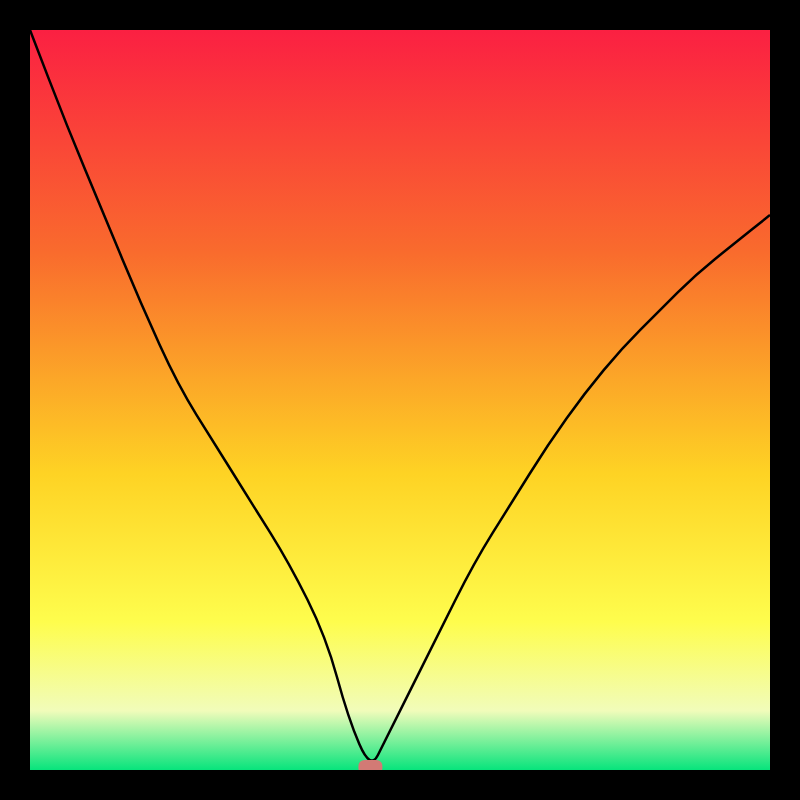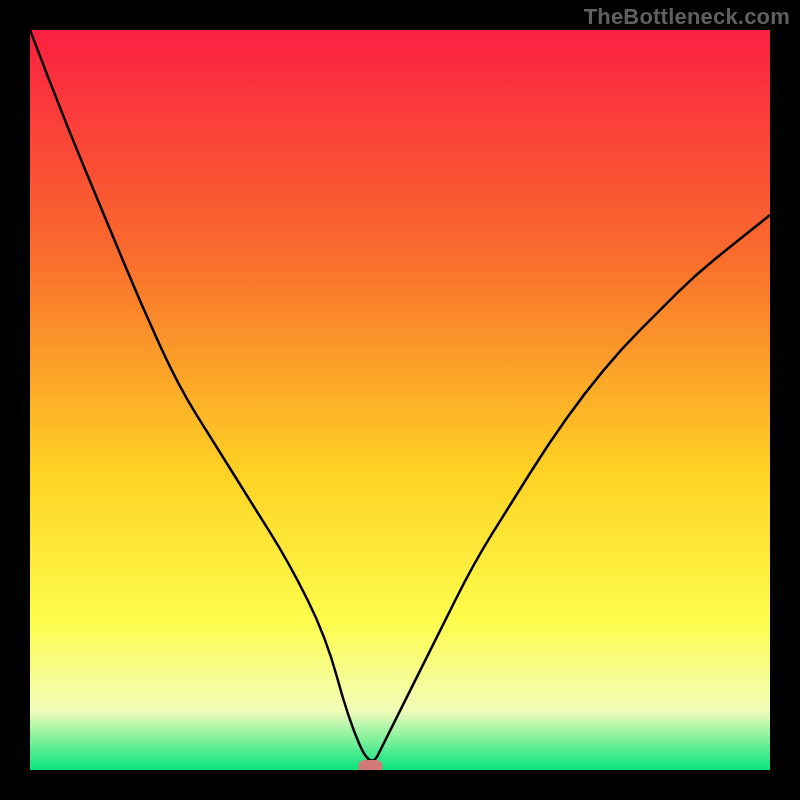--- a/index.html
+++ b/index.html
@@ -39,21 +39,20 @@
     display: block;
   }
   .marker {
     fill: #d27a75;
   }
 </style>
 </head>
 <body>
 
 <div class="frame">
-  <div class="attribution">TheBottleneck.com</div>
 
   <div class="plot">
     <svg viewBox="0 0 740 740" preserveAspectRatio="none">
       <defs>
         <linearGradient id="bg-grad" x1="0" y1="0" x2="0" y2="1">
         <stop offset="0.0%" stop-color="#fb2042"></stop>
             <stop offset="30.0%" stop-color="#f96b2d"></stop>
             <stop offset="60.0%" stop-color="#fed324"></stop>
             <stop offset="80.0%" stop-color="#fefd4d"></stop>
             <stop offset="92.0%" stop-color="#f1fcba"></stop>

